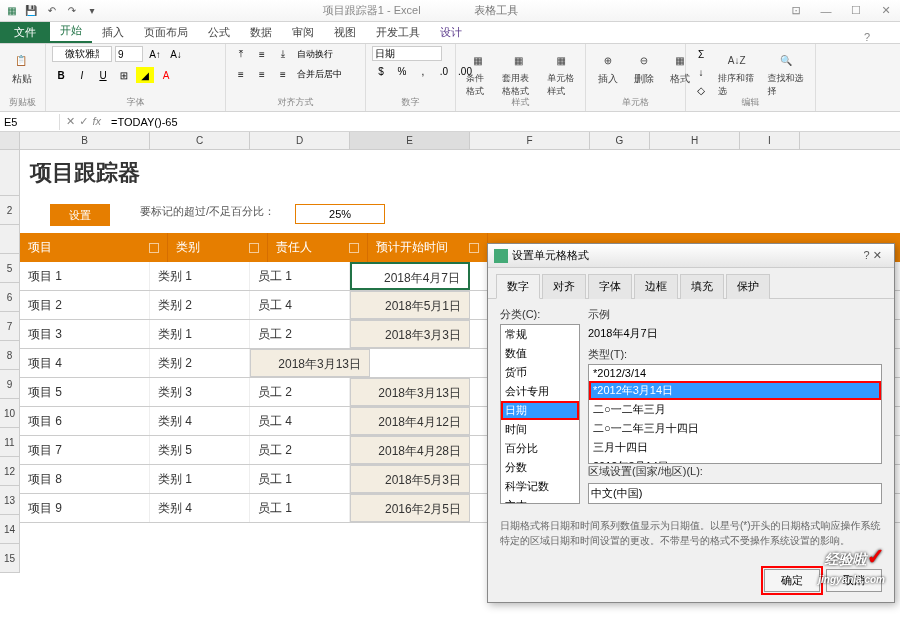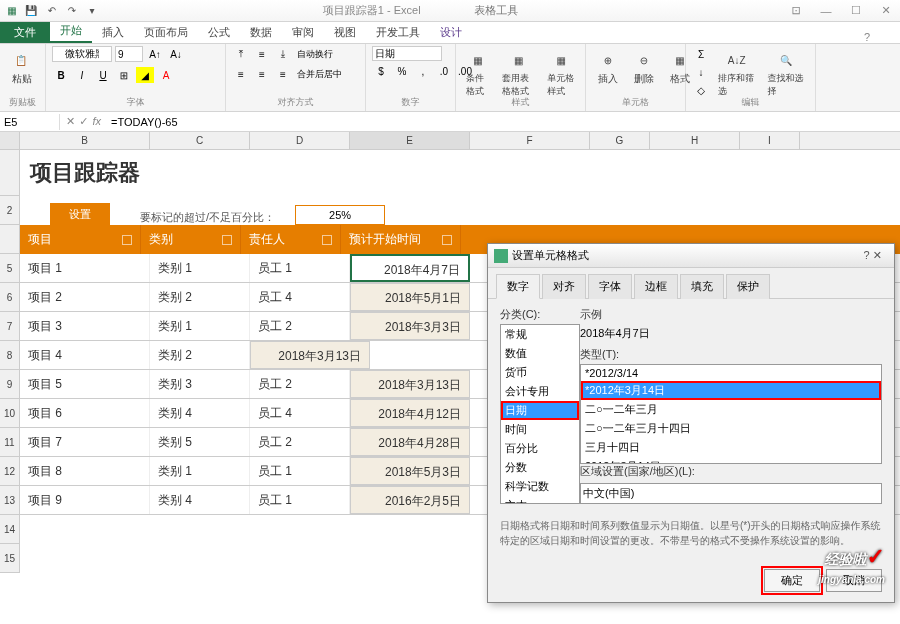--- a/index.html
+++ b/index.html
@@ -45,43 +45,43 @@
     .col-b { width: 130px; } .col-c { width: 100px; } .col-d { width: 100px; } .col-e { width: 120px; background: #ddd; }
     .col-f { width: 120px; } .col-g { width: 60px; } .col-h2 { width: 90px; } .col-i { width: 60px; }
     
     .sheet { display: flex; }
     .row-headers { width: 20px; background: #f0f0f0; }
     .row-h { height: 29px; border-bottom: 1px solid #ccc; border-right: 1px solid #ccc; text-align: center; font-size: 10px; color: #444; line-height: 29px; }
     .row-h.tall { height: 46px; line-height: 46px; }
     
     .cells { flex: 1; position: relative; }
     .title-cell { height: 46px; padding: 8px 10px; font-size: 22px; font-weight: bold; color: #333; }
-    .settings-row { height: 29px; display: flex; align-items: flex-end; }
+    .settings-row { height: 29px; display: flex; align-items: flex-start; margin-top: 8px; }
     .settings-btn { width: 60px; height: 22px; background: #e67e00; color: #fff; font-size: 11px; display: flex; align-items: center; justify-content: center; margin-left: 30px; }
     .settings-label { margin-left: 30px; font-size: 11px; color: #555; }
     .settings-val { width: 90px; border: 1px solid #e67e00; text-align: center; padding: 3px; margin-left: 20px; font-size: 11px; }
     
     .table-header { height: 29px; background: #e67e00; display: flex; }
     .th { color: #fff; font-size: 12px; padding: 6px 8px; display: flex; align-items: center; justify-content: space-between; border-right: 1px solid #d66e00; }
-    .th-b { width: 121px; } .th-c { width: 100px; } .th-d { width: 100px; } .th-e { width: 120px; }
+    .th-b { width: 148px; } .th-c { width: 100px; } .th-d { width: 100px; } .th-e { width: 120px; }
     .filter-btn { width: 10px; height: 10px; border: 1px solid rgba(255,255,255,0.6); display: inline-block; }
     
     .data-row { height: 29px; display: flex; border-bottom: 1px solid #ccc; }
     .td { padding: 6px 8px; font-size: 12px; color: #333; border-right: 1px solid #eee; }
     .td-b { width: 130px; } .td-c { width: 100px; } .td-d { width: 100px; } .td-e { width: 120px; text-align: right; background: #f3ede1; border: 1px solid #ccc; }
     .td-e.selected { background: #fff; border: 2px solid #217346; }
     
     .dialog { position: absolute; left: 487px; top: 243px; width: 408px; height: 360px; background: #f0f0f0; border: 1px solid #888; box-shadow: 2px 2px 8px rgba(0,0,0,0.3); }
     .dlg-title { height: 24px; background: linear-gradient(#fff, #e6e6e6); display: flex; align-items: center; padding: 0 6px; font-size: 11px; border-bottom: 1px solid #ccc; justify-content: space-between; }
     .dlg-icon { width: 14px; height: 14px; background: #4a7; margin-right: 4px; }
     .dlg-close { padding: 0 6px; color: #555; }
     .dlg-tabs { display: flex; padding: 6px 8px 0; gap: 2px; }
     .dlg-tab { padding: 4px 10px; font-size: 11px; background: #e6e6e6; border: 1px solid #ccc; border-bottom: none; cursor: pointer; }
     .dlg-tab.active { background: #f0f0f0; border-bottom: 1px solid #f0f0f0; }
-    .dlg-body { padding: 8px 12px; border-top: 1px solid #ccc; margin-top: -1px; display: flex; gap: 0; }
+    .dlg-body { padding: 8px 12px; border-top: 1px solid #ccc; margin-top: -1px; display: flex; gap: 8px; }
     .dlg-left { display: flex; flex-direction: column; }
     .dlg-label { font-size: 11px; color: #333; margin-bottom: 2px; }
     .cat-list { width: 80px; height: 180px; background: #fff; border: 1px solid #999; overflow: auto; }
     .cat-item { padding: 2px 4px; font-size: 11px; cursor: pointer; }
     .cat-item.selected { background: #3399ff; color: #fff; outline: 2px solid red; outline-offset: -2px; }
     .dlg-right { flex: 1; display: flex; flex-direction: column; }
     .sample-val { font-size: 11px; margin-top: 2px; }
     .type-list { background: #fff; border: 1px solid #999; height: 100px; overflow: auto; }
     .type-item { padding: 2px 4px; font-size: 11px; cursor: pointer; }
     .type-item.selected { background: #3399ff; color: #fff; outline: 2px solid red; outline-offset: -2px; }

